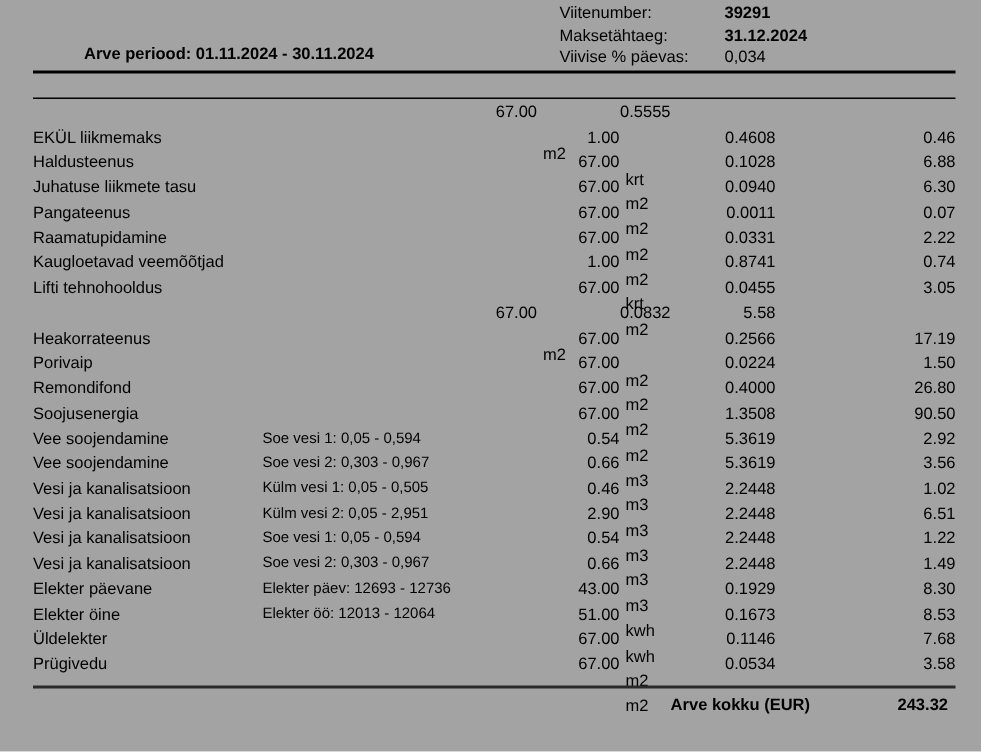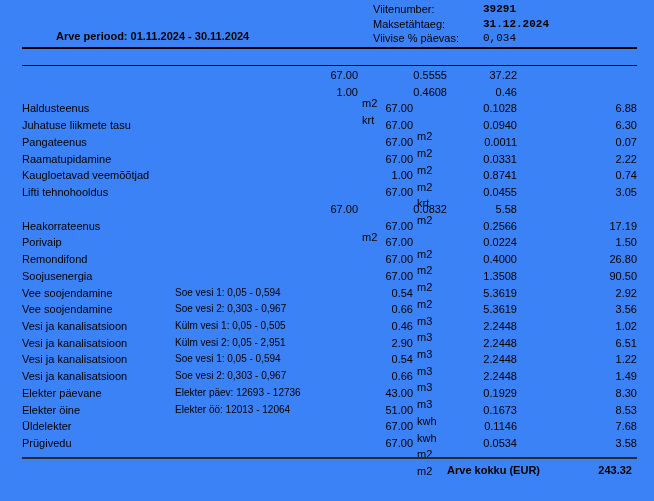--- a/index.html
+++ b/index.html
@@ -1,30 +1,30 @@
 <!DOCTYPE html>
 <html><head>
 <meta charset="utf-8">
 <style>
   html,body{margin:0;padding:0;background:#fff;}
   .page{
     position:relative;
     width:654px;height:501px;
-    background:#3b82f6;
+    background:#a3a3a3;
     font-family:"Liberation Sans", sans-serif;
     color:#000;
     overflow:hidden;
   }
   
   .meta-block{
     position:absolute;left:373px;top:2px;width:270px;
   }
   .meta-row{display:flex;line-height:14.7px;font-size:11px;}
   .meta-label{width:110px;}
-  .meta-value{font-weight:bold;font-family:Liberation Mono, monospace;}
+  .meta-value{font-weight:bold;}
   .meta-value.normal{font-weight:normal;}
   
   .period{
     position:absolute;left:22px;top:30px;
     font-size:11px;font-weight:bold;line-height:13px;margin-left:34px;
   }
   
   .rule{position:absolute;left:22px;width:615px;background:#000;}
   .rule.top-thick{top:47px;height:2px;}
   .rule.under-head{top:65px;height:1px;}
@@ -84,23 +84,23 @@
 
 
   <div class="rule under-head"></div>
 
   <div class="tbody">
       <div class="trow">
         <div class="c-desc"></div>
         <div class="c-qty">67.00</div>
         <div class="c-unit">m2</div>
         <div class="c-price">0.5555</div>
-        <div class="c-sum">37.22</div>
-      </div>
-      <div class="trow">
+      </div>
+      <div class="trow">
+        <div class="c-name">EKÜL liikmemaks</div>
         <div class="c-desc"></div>
         <div class="c-qty">1.00</div>
         <div class="c-unit">krt</div>
         <div class="c-price">0.4608</div>
         <div class="c-sum">0.46</div>
       </div>
       <div class="trow">
         <div class="c-name">Haldusteenus</div>
         <div class="c-desc"></div>
         <div class="c-qty">67.00</div>

